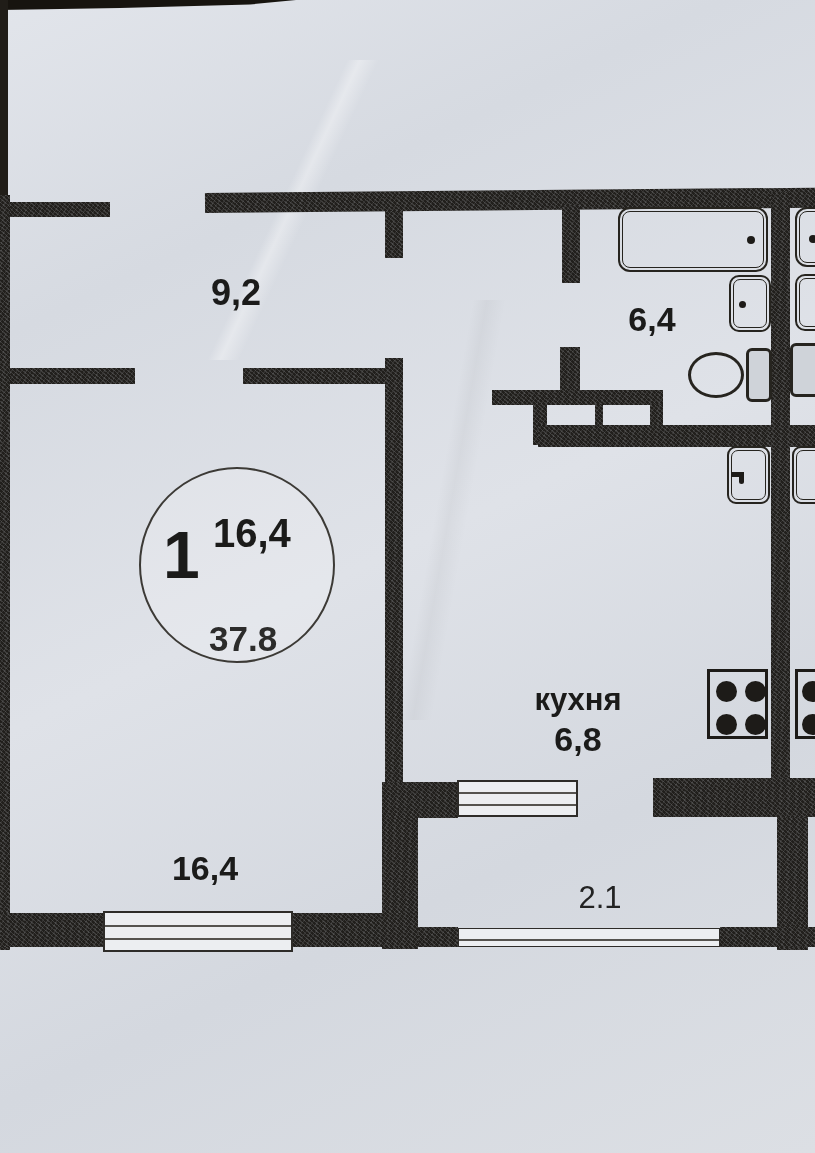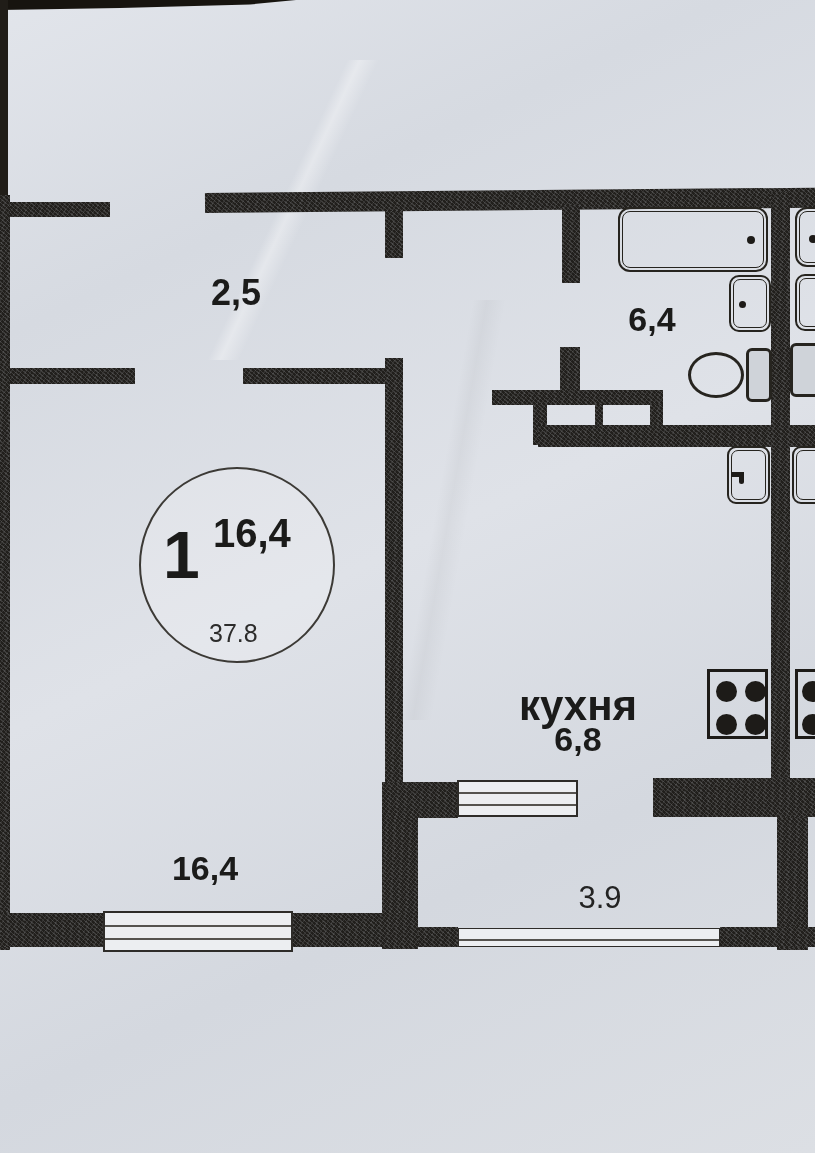--- a/index.html
+++ b/index.html
@@ -111,23 +111,23 @@
     <div class="inner"></div>
   </div>
   <div style="position:absolute;left:795px;top:669px;width:45px;height:70px;border:3px solid #1d1b18;box-sizing:border-box;">
     <div class="dot" style="left:4px;top:9px;width:21px;height:21px;"></div>
     <div class="dot" style="left:4px;top:42px;width:21px;height:21px;"></div>
   </div>
 
   <div style="position:absolute;left:139px;top:467px;width:196px;height:196px;border:2.5px solid #3c3a36;border-radius:50%;box-sizing:border-box;background:rgba(255,255,255,0.18);">
     <span class="lbl" style="left:22px;top:48px;font-size:66px;">1</span>
     <span class="lbl" style="left:72px;top:42px;font-size:40px;">16,4</span>
-    <span class="lbl" style="left:68px;top:150px;font-size:25px;font-weight:normal;color:#2c2c2b;text-align:center;">37.8</span>
+    <span class="lbl" style="left:68px;top:150px;font-size:35px;font-weight:bold;color:#2c2c2b;text-align:center;">37.8</span>
   </div>
 
-  <div class="lbl" style="left:186px;top:272px;width:100px;font-size:36px;">2,5</div>
+  <div class="lbl" style="left:186px;top:272px;width:100px;font-size:36px;">9,2</div>
   <div class="lbl" style="left:602px;top:300px;width:100px;font-size:34px;">6,4</div>
-  <div class="lbl" style="left:498px;top:682px;width:160px;font-size:42px;">кухня</div>
+  <div class="lbl" style="left:498px;top:682px;width:160px;font-size:31px;">кухня</div>
   <div class="lbl" style="left:498px;top:720px;width:160px;font-size:34px;">6,8</div>
   <div class="lbl" style="left:105px;top:849px;width:200px;font-size:34px;">16,4</div>
-  <div class="lbl" style="left:550px;top:880px;width:100px;font-size:31px;font-weight:normal;color:#232323;">3.9</div>
+  <div class="lbl" style="left:550px;top:880px;width:100px;font-size:31px;font-weight:normal;color:#232323;">2.1</div>
 
 </div>
 
 </body></html>

